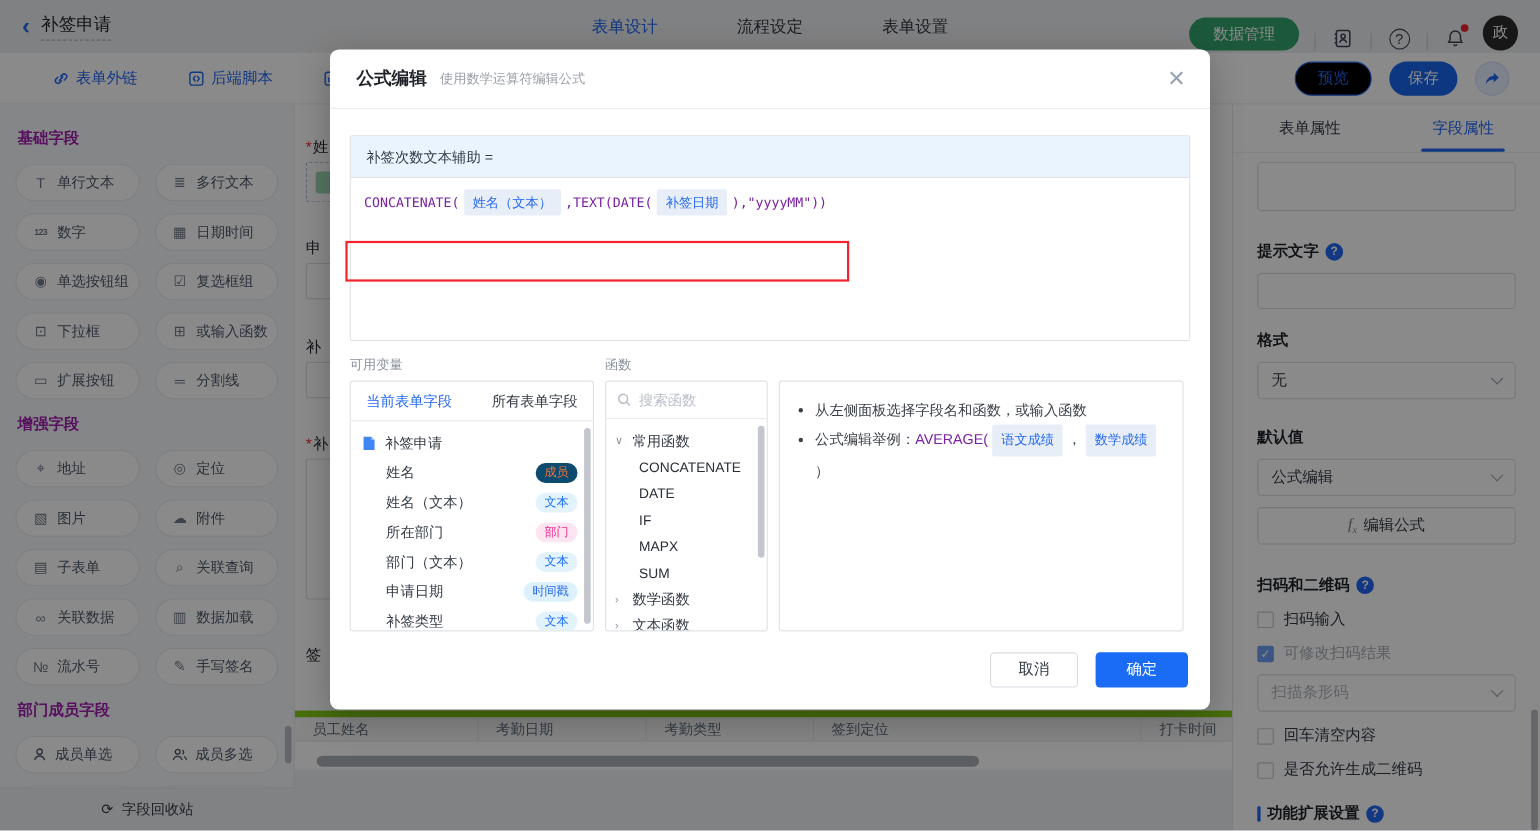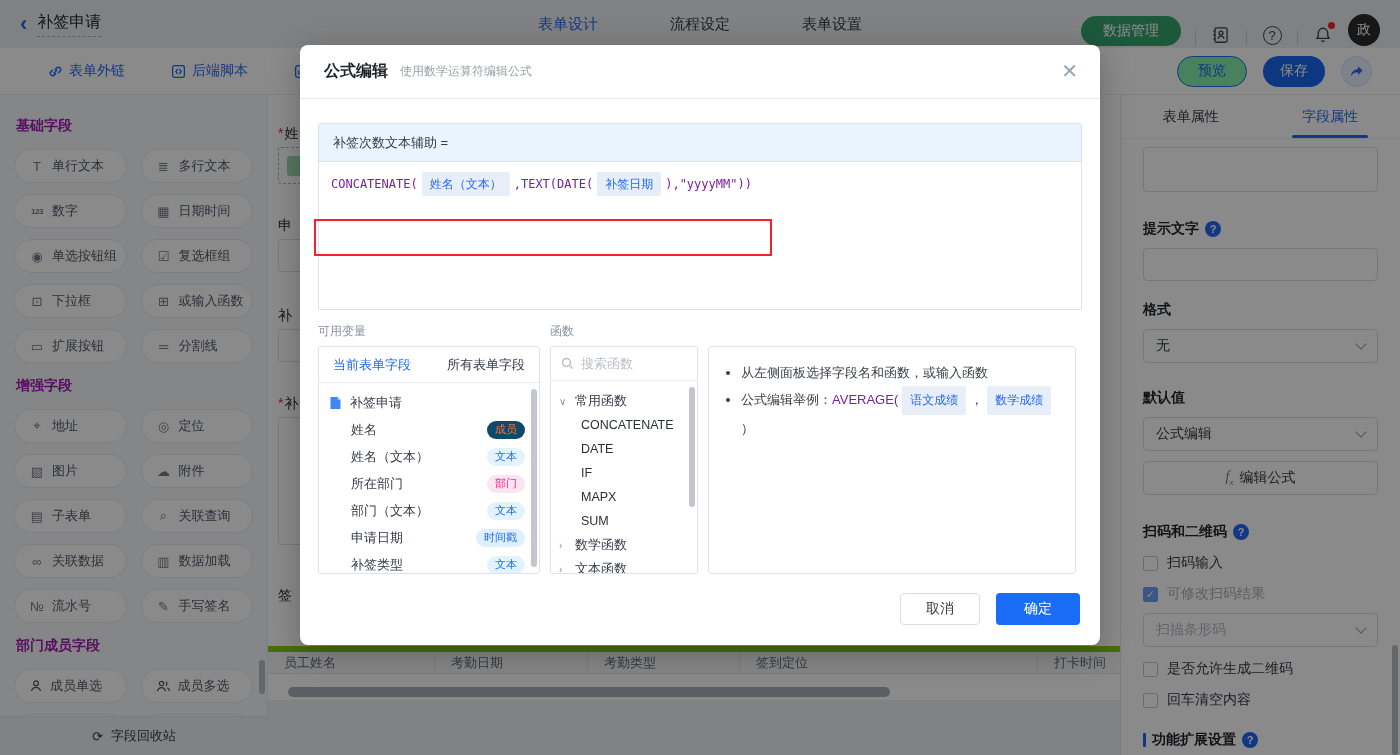--- a/index.html
+++ b/index.html
@@ -30,21 +30,21 @@
             display:flex; align-items:center; justify-content:center; cursor:pointer; }
 
   
   .toolbar { position:absolute; left:0; top:48px; width:1400px; height:47px; background:#ffffff;
              border-bottom:1px solid #e8eaed; display:flex; align-items:center; justify-content:space-between;
              padding:0 28px 0 48px; }
   .tool-items { display:flex; align-items:center; gap:46px; }
   .tool-item { display:flex; align-items:center; gap:6px; color:#2468f2; font-size:14px; cursor:pointer; }
   .toolbar-right { display:flex; align-items:center; gap:16px; }
   .btn-preview { width:70px; height:31px; border-radius:16px; border:1px solid #2468f2; color:#2468f2;
-                 background:#86efac; font-size:14px; cursor:pointer; }
+                 background:#000000; font-size:14px; cursor:pointer; }
   .btn-save { width:62px; height:31px; border-radius:16px; border:none; background:#1a66f0; color:#fff;
               font-size:14px; cursor:pointer; }
   .btn-share { width:31px; height:31px; border-radius:50%; background:#e9f1ff; border:1px solid #cfe0ff;
                display:flex; align-items:center; justify-content:center; cursor:pointer; }
 
   
   .sidebar { position:absolute; left:0; top:95px; width:268px; height:660px; background:#f5f7f9;
              border-right:1px solid #e8eaed; overflow:hidden; padding:14px 14px 0 14px; }
   .sb-title { font-size:14px; font-weight:bold; color:#a21caf; margin:14px 0 14px 2px; }
   .sb-title:first-child { margin-top:8px; }
@@ -417,25 +417,25 @@
           <span>可修改扫码结果</span>
         </div>
       </div>
     <div class="rp-box rp-select disabled" style="margin-top:10px">
       <span>扫描条形码</span>
       <span class="chev"></span>
     </div>
     <div id="checks-bottom">
         <div class="cb-row" style="margin-top: 13px;">
           <span class="cb"></span>
-          <span>是否允许生成二维码</span>
+          <span>回车清空内容</span>
         </div>
         <div class="cb-row" style="margin-top: 13px;">
           <span class="cb"></span>
-          <span>回车清空内容</span>
+          <span>是否允许生成二维码</span>
         </div>
       </div>
     <div class="rp-section" style="margin-top:22px">
       <span class="blue-bar"></span>
       <span>功能扩展设置</span>
         <span class="q-ic">?</span>
     </div>
 
     <div class="rp-thumb"></div>
   </aside>

